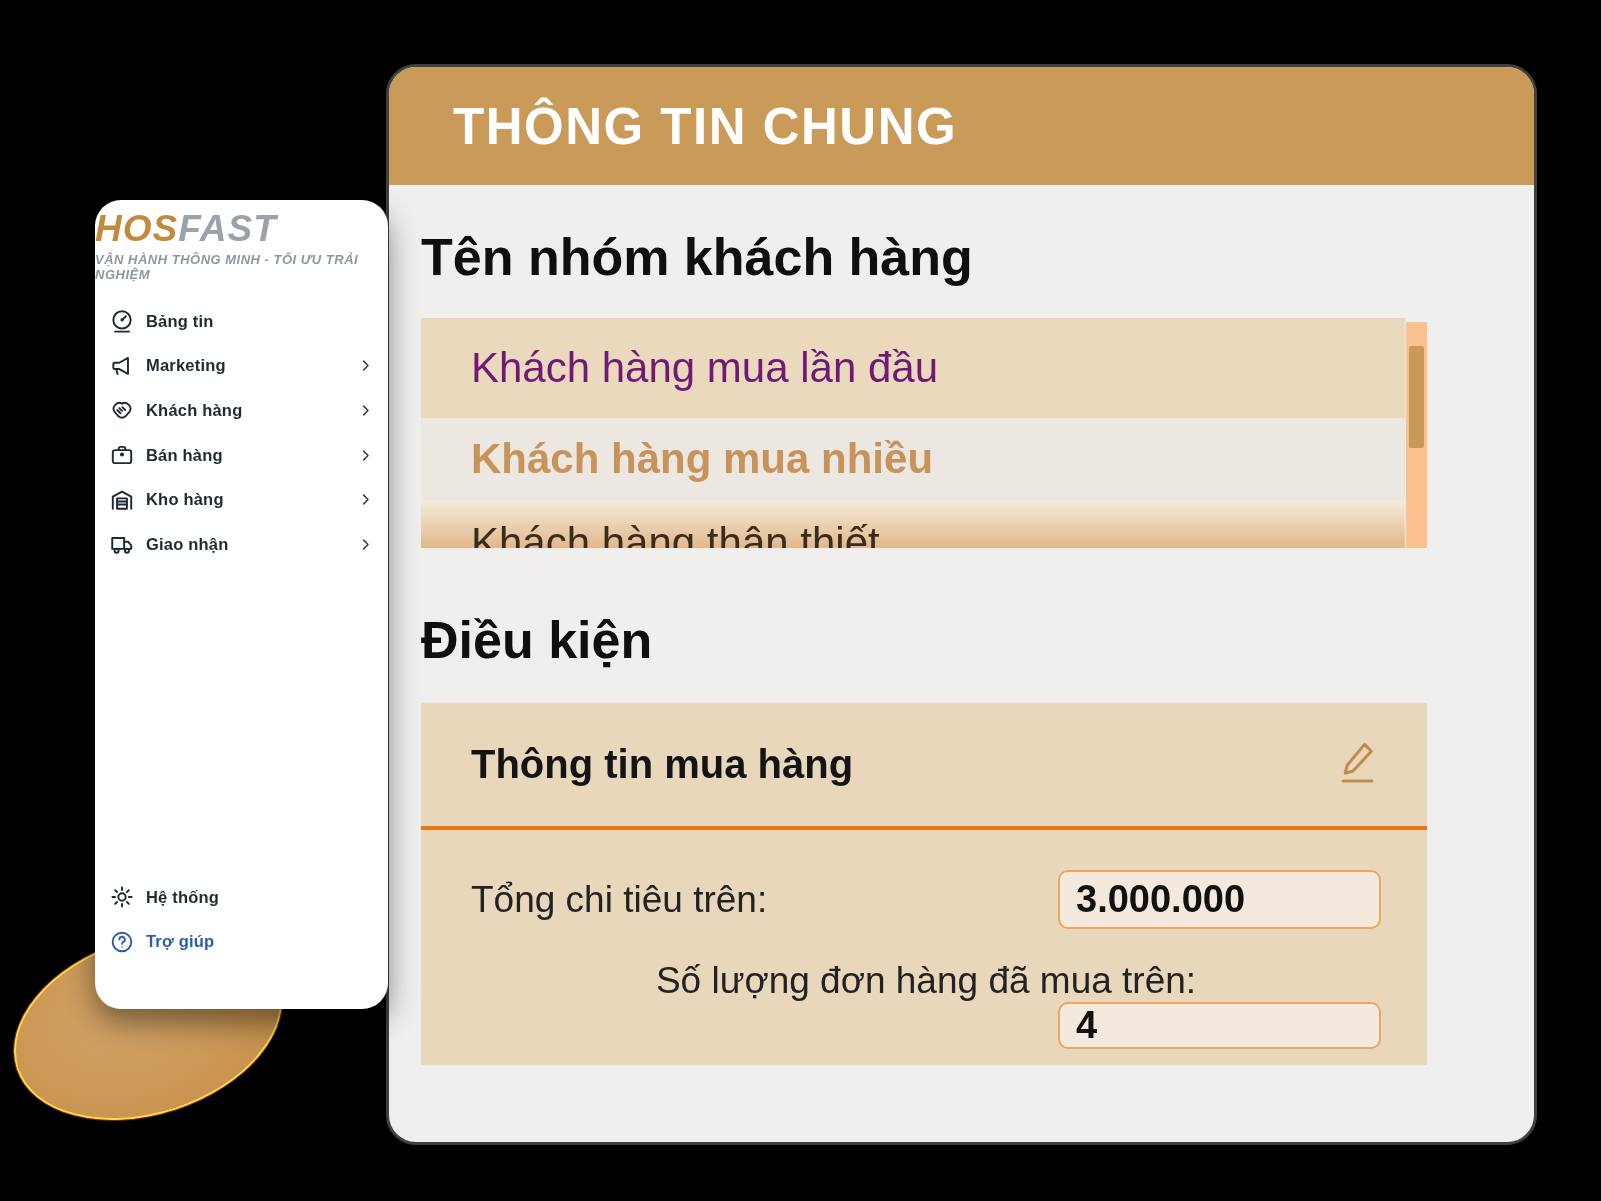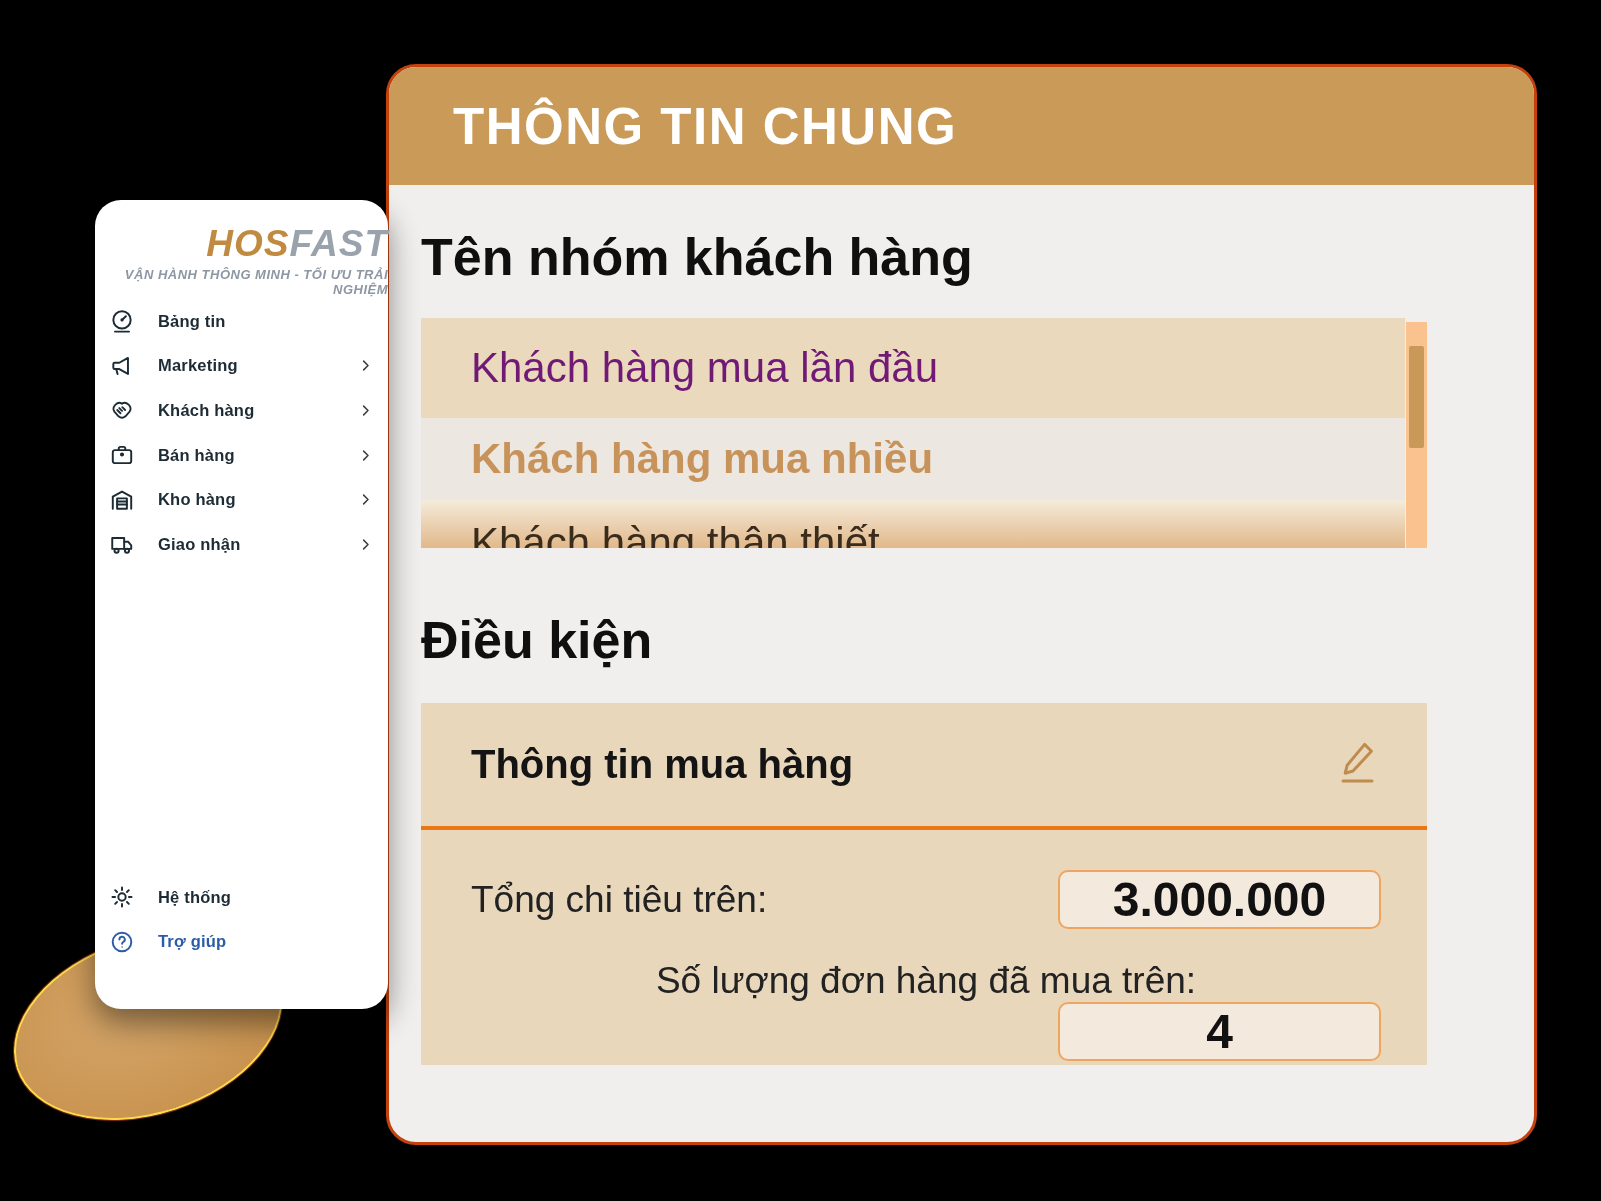--- a/index.html
+++ b/index.html
@@ -16,38 +16,38 @@
     box-shadow:0 0 0 1px rgba(210,69,42,.55);
     transform:rotate(-18deg);
     z-index:1;
   }
   
   .sidebar{
     position:absolute;left:95px;top:200px;width:293px;height:809px;
     background:#fff;border-radius:26px;z-index:3;
     box-shadow:0 14px 30px rgba(0,0,0,.45);
   }
-  .logo-wrap{position:absolute;top:23px;left:0;right:0;text-align:right;}
+  .logo-wrap{position:absolute;top:8px;left:0;right:0;text-align:left;}
   .logo-line{font-size:37px;font-weight:800;font-style:italic;letter-spacing:1px;line-height:42px;}
   .logo-hos{color:#c18a41;}
   .logo-fast{color:#9aa2ac;}
   .tagline{margin-top:2px;font-size:13px;font-weight:700;font-style:italic;letter-spacing:.5px;color:#8c97a3;}
   .nav{position:absolute;top:99px;left:13px;right:14px;}
   .side-footer{position:absolute;top:675px;left:13px;right:14px;}
-  .nav-item{display:flex;align-items:center;height:44.6px;cursor:pointer;gap:12px;}
+  .nav-item{display:flex;align-items:center;height:44.6px;cursor:pointer;}
   .nav-icon{width:27px;height:27px;flex:0 0 27px;display:flex;align-items:center;justify-content:center;color:#1d2b35;}
   .nav-icon svg{width:26px;height:26px;}
   .nav-label{margin-left:11px;font-size:16.5px;font-weight:600;color:#1d2b35;letter-spacing:.2px;}
   .nav-chevron{margin-left:auto;width:16px;height:16px;color:#3c3c3c;display:flex;align-items:center;}
   .nav-chevron svg{width:15px;height:15px;}
   .help .nav-label,.help .nav-icon{color:#2d5ca6;}
   
   .panel{
     position:absolute;left:386px;top:64px;width:1151px;height:1081px;
-    box-sizing:border-box;border:3px solid #c2410c;border-radius:30px;
+    box-sizing:border-box;border:3px solid #404040;border-radius:30px;
     background:#f0efee;overflow:hidden;z-index:2;
   }
   .panel-header{height:118px;background:#ca9a58;display:flex;align-items:center;}
   .panel-title{padding-left:64px;font-size:51px;font-weight:800;color:#fff;letter-spacing:1.5px;}
   .panel-body{padding-left:32px;}
   .section-title{width:1006px;margin:40px 0 0 0;font-size:52px;font-weight:800;color:#0f0f0f;line-height:64px;}
   .section-title.second{margin-top:60px;}
   
   .listbox{position:relative;width:1006px;height:230px;margin-top:29px;overflow:hidden;}
   .list-item{width:984px;box-sizing:border-box;padding-left:50px;display:flex;align-items:center;
@@ -64,21 +64,21 @@
   .edit-icon{margin-left:auto;width:48px;height:54px;color:#bf8c4e;cursor:pointer;}
   .edit-icon svg{width:48px;height:54px;}
   .card-divider{height:4px;background:#ec7614;}
   .fields{padding:40px 46px 0 50px;}
   .field-row{display:flex;align-items:center;height:59px;}
   .field-row + .field-row{margin-top:31px;flex-direction:column;}
   .field-label{font-size:37px;color:#222;}
   .field-input{
     margin-left:auto;width:323px;height:59px;box-sizing:border-box;
     background:#f3eadd;border:2px solid #efa55f;border-radius:10px;
-    text-align:center;padding:0 16px;font-size:48px;font-weight:700;color:#111;
+    text-align:left;padding:0 16px;font-size:38px;font-weight:700;color:#111;
     font-family:"Liberation Sans","DejaVu Sans",sans-serif;outline:none;
   }
 </style>
 </head>
 <body>
 
 <div class="stage">
 
   <div class="blob"></div>
 

